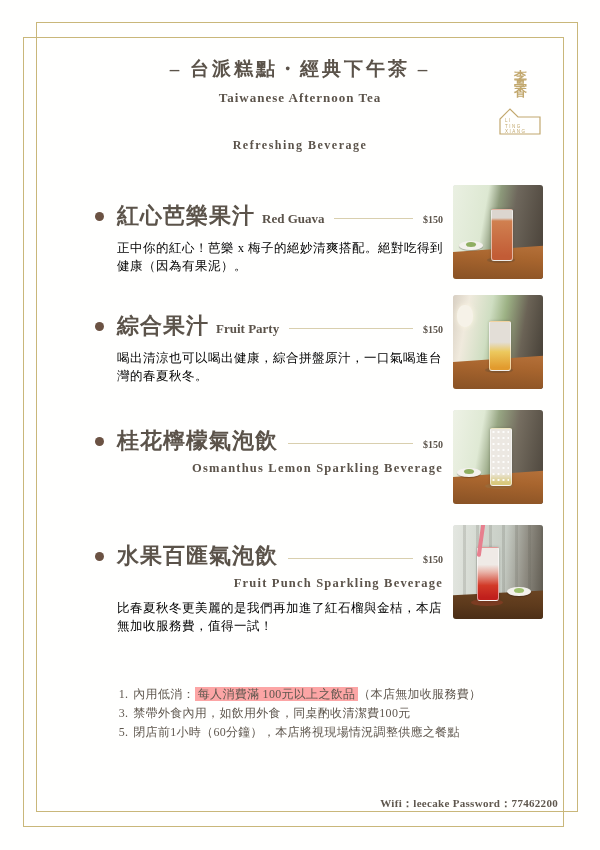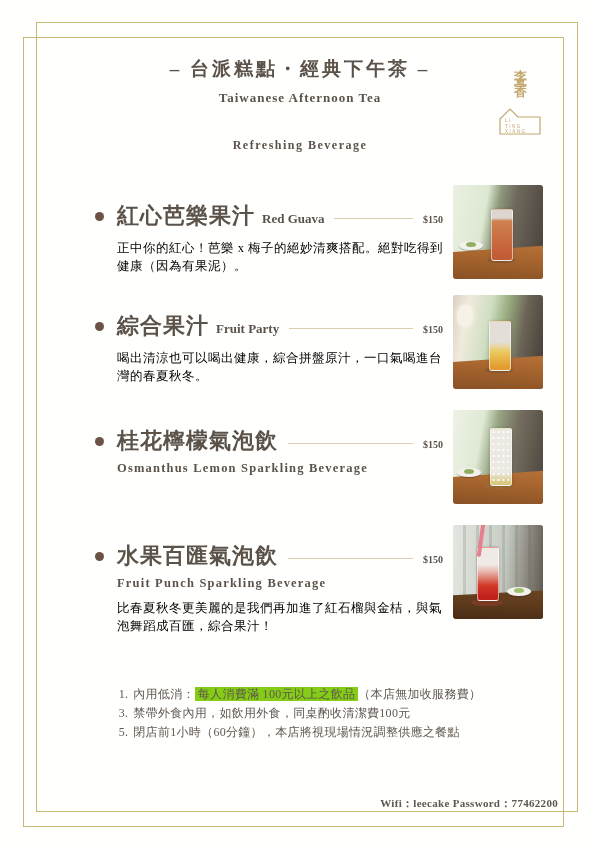--- a/index.html
+++ b/index.html
@@ -30,21 +30,21 @@
   .row-1{margin-bottom:16px;}
   .row-2{margin-bottom:21px;}
   .row-3{margin-bottom:21px;}
   .row-text{flex:1;padding-top:16px;min-width:0;}
   .title-line{display:flex;align-items:baseline;}
   .bullet{flex:0 0 9px;width:9px;height:9px;border-radius:50%;background:#6b5243;margin-right:13px;transform:translateY(-2px);}
   .name-zh{font-size:22px;font-weight:bold;letter-spacing:1px;white-space:nowrap;}
   .name-en-inline{font-size:13px;font-weight:bold;margin-left:7px;white-space:nowrap;}
   .leader{flex:1;border-bottom:1.5px solid #d9cfae;margin:0 10px;transform:translateY(-4px);min-width:20px;}
   .price{font-size:10px;font-weight:bold;white-space:nowrap;}
-  .name-en-below{margin:5px 0 0 22px;font-size:12.5px;font-weight:bold;letter-spacing:1.2px;}
+  .name-en-below{margin:5px 0 0 22px;font-size:12.5px;font-weight:bold;letter-spacing:1.2px;text-align:right;}
   .desc{margin:8px 0 0 22px;font-size:12.5px;line-height:1.45;color:#000000;letter-spacing:.5px;}
 
   
   .photo{position:relative;flex:0 0 90px;width:90px;height:94px;margin-left:10px;border-radius:3px;overflow:hidden;background:#ddd;}
   .photo>div{position:absolute;}
   .ph-table{left:-8px;right:-8px;bottom:-6px;height:36px;background:linear-gradient(8deg,#7c4a21,#a8652e 70%,#b5713a);transform:rotate(-4deg);}
   .glass{width:20px;border-radius:2px 2px 3px 3px;border:1px solid rgba(255,255,255,.55);box-shadow:0 0 3px rgba(0,0,0,.2);}
   .coaster{width:28px;height:6px;border-radius:50%;background:#8a5a30;}
   .plate{width:24px;height:9px;border-radius:50%;background:#f3f1ec;box-shadow:0 1px 1px rgba(0,0,0,.25);}
   .lime{position:absolute;left:7px;top:1px;width:10px;height:5px;border-radius:50%;background:#8fae62;}
@@ -75,21 +75,21 @@
   .p4-straw{left:26px;top:-2px;width:4px;height:34px;background:#e77f8e;transform:rotate(8deg);border-radius:2px;}
   .p4 .coaster{left:18px;top:74px;background:#7c3c22;width:32px;height:7px;}
   .p4 .plate{left:54px;top:62px;}
   .p4 .lime{background:#9ebf6e;}
 
   
   .rules{position:absolute;left:0;right:0;top:676px;text-align:center;}
   .rules-title{font-size:16px;font-weight:bold;letter-spacing:2px;color:#5b534a;}
   .rules-body{display:inline-block;text-align:left;margin-top:9px;font-size:12px;line-height:1.6;color:#5f574e;letter-spacing:.3px;}
   .rule-num{margin-right:5px;}
-  .hl{background:#84cc16;padding:0 3px;}
+  .hl{background:#fca5a5;padding:0 3px;}
 
   
   .wifi{position:absolute;right:42px;top:796px;font-size:11px;font-weight:bold;color:#5f574e;letter-spacing:.3px;}
 </style>
 </head>
 <body>
 
 <div id="page">
 
   <div class="frame frame-a"></div>
@@ -181,21 +181,21 @@
 
     <div class="row row-4">
       <div class="row-text">
         <div class="title-line">
           <span class="bullet"></span>
           <span class="name-zh">水果百匯氣泡飲</span>
           <span class="leader"></span>
           <span class="price">$150</span>
         </div>
         <div class="name-en-below">Fruit Punch Sparkling Beverage</div>
-        <div class="desc">比春夏秋冬更美麗的是我們再加進了紅石榴與金桔，與氣泡舞蹈成百匯，綜合果汁！</div>
+        <div class="desc">比春夏秋冬更美麗的是我們再加進了紅石榴與金桔，本店無加收服務費，值得一試！</div>
       </div>
       <div class="photo p4">
         <div class="p4-bg"></div>
         <div class="p4-streaks"></div>
         <div class="p4-table"></div>
         <div class="coaster"></div>
         <div class="glass"></div>
         <div class="p4-straw"></div>
         <div class="plate">
             <span class="lime"></span>

